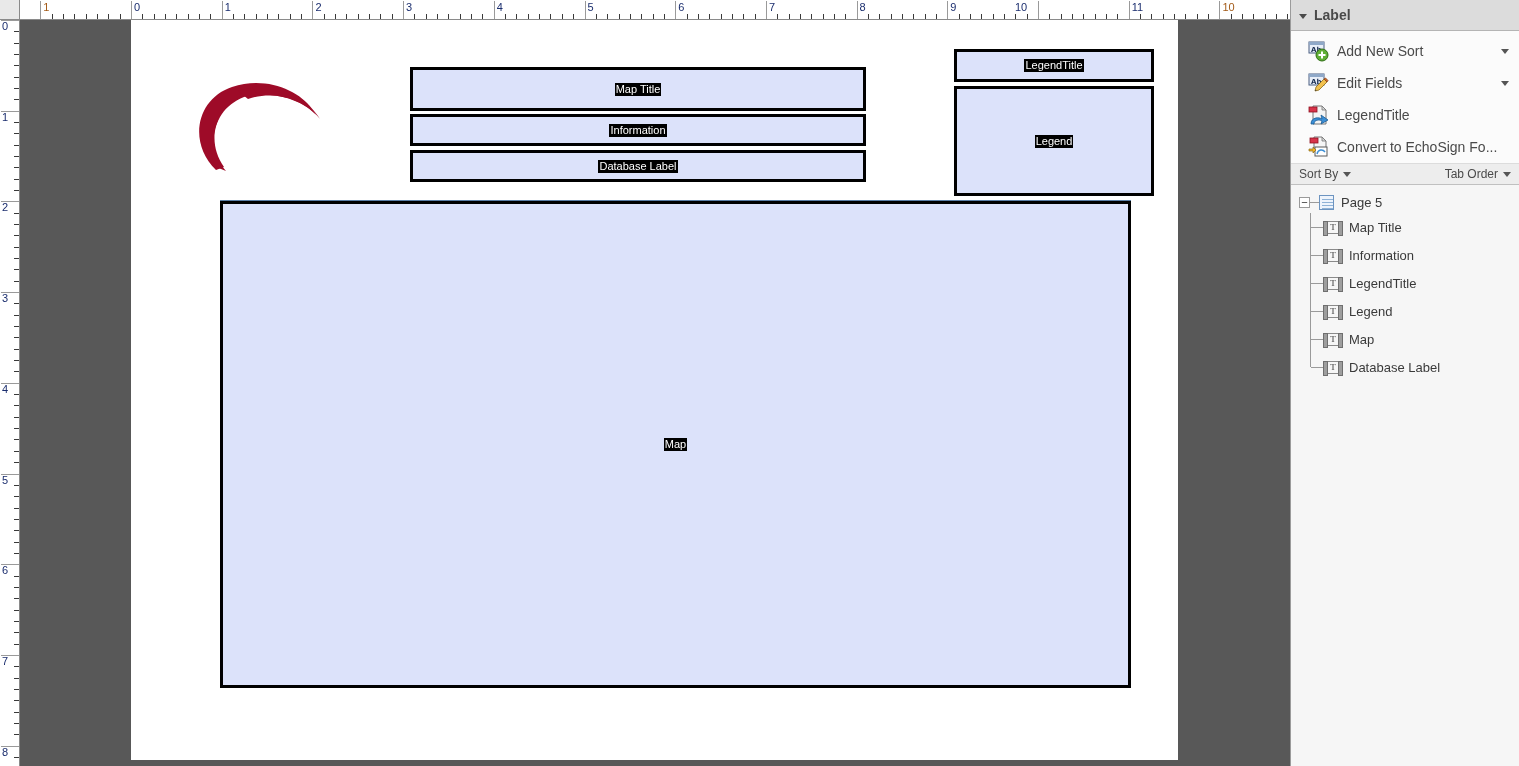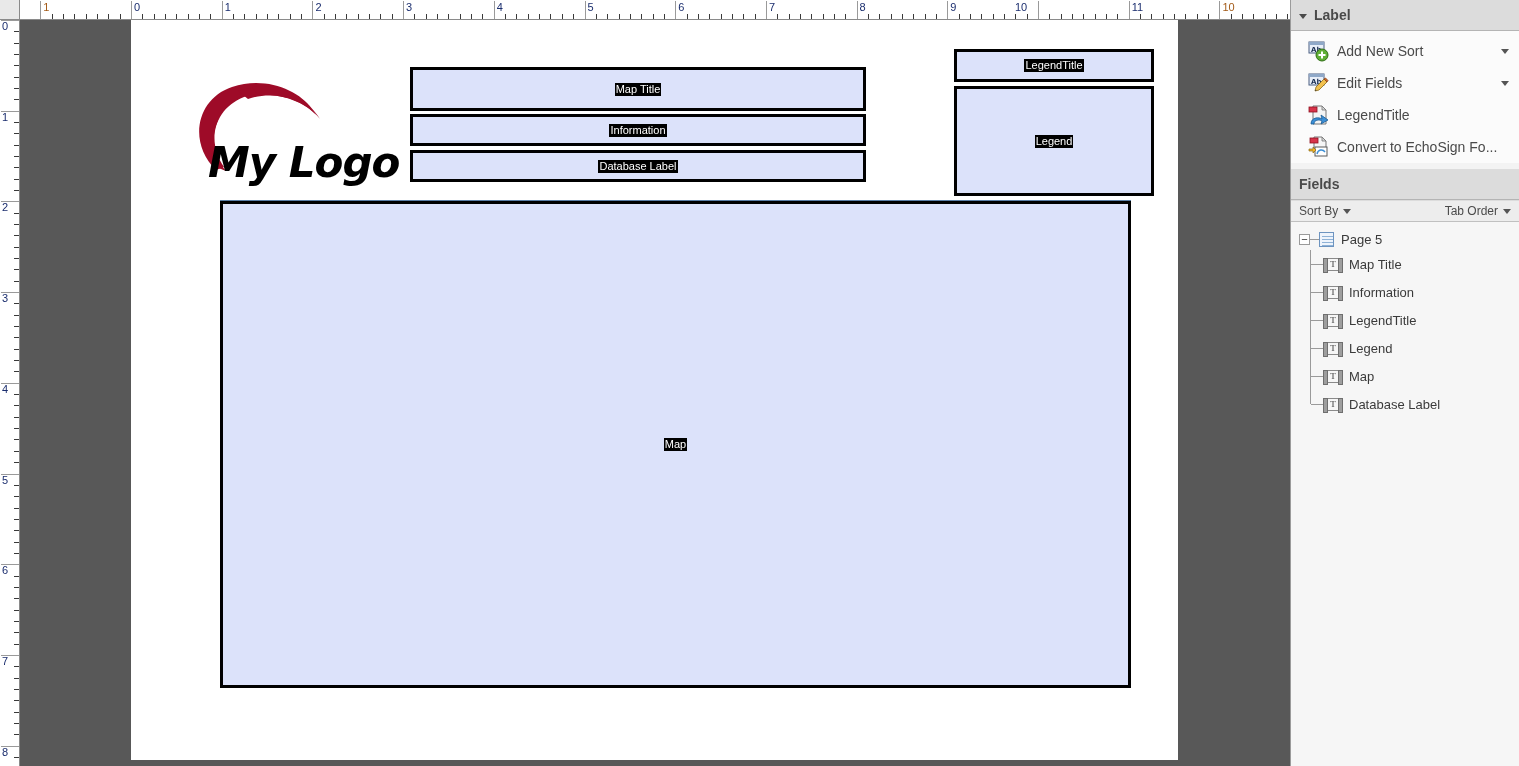--- a/index.html
+++ b/index.html
@@ -402,21 +402,20 @@
     <div id="page">
 
       <div id="logo">
         <svg width="215" height="110" viewBox="0 0 215 110">
           <path d="M30 95 C 2 68, 10 24, 46 12 C 78 1, 112 14, 126 34
                    C 112 20, 82 12, 58 22 C 28 34, 20 66, 38 92 Z" fill="#9e0b28"></path>
           <path d="M52 16 C 84 6, 114 18, 130 40 C 116 24, 88 15, 62 24 Z" fill="#9e0b28"></path>
           <path d="M66 12 C 96 8, 120 22, 134 44 C 122 28, 96 18, 72 20 Z" fill="#9e0b28"></path>
           <path d="M30 92 C 22 78, 22 56, 34 42 C 24 58, 26 80, 40 96 Z" fill="#9e0b28"></path>
         </svg>
-        <div class="logo-text">My Logo</div>
       </div>
 
       <div class="hdr-rule"></div>
 
       <div class="fld" id="fld-map-title">
         <span class="cap">Map Title</span>
       </div>
       <div class="fld" id="fld-information">
         <span class="cap">Information</span>
       </div>
@@ -497,23 +496,20 @@
             <rect x="3" y="2" width="8" height="5" fill="#d8344a" stroke="#8e1222" stroke-width="0.8"></rect>
             <rect x="8" y="11" width="12" height="9" fill="#ffffff" stroke="#5a5a5a" stroke-width="1"></rect>
             <path d="M10 18 C 11 13, 16 13, 18 16" fill="none" stroke="#3c8fd6" stroke-width="1.4"></path>
             <path d="M2 13 L6 13 L6 11 L9 14 L6 17 L6 15 L2 15 Z" fill="#f0b429" stroke="#8a6a18" stroke-width="0.7"></path>
           </svg>
         </span>
         <span class="task-lbl">Convert to EchoSign Fo...</span>
       </div>
     </div>
 
-    <div class="panel-hd" style="margin-top:6px;">
-      <span>Fields</span>
-    </div>
 
     <div class="sort-bar">
       <span class="sort-item">
         <span>Sort By</span>
         <span class="dncaret"></span>
       </span>
       <span class="sort-item">
         <span>Tab Order</span>
         <span class="dncaret"></span>
       </span>

